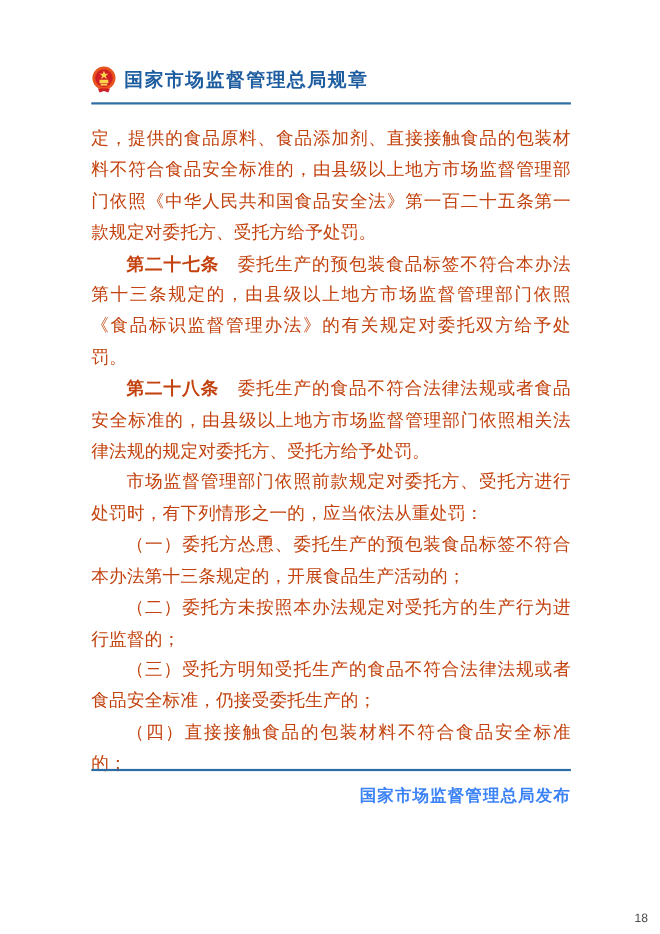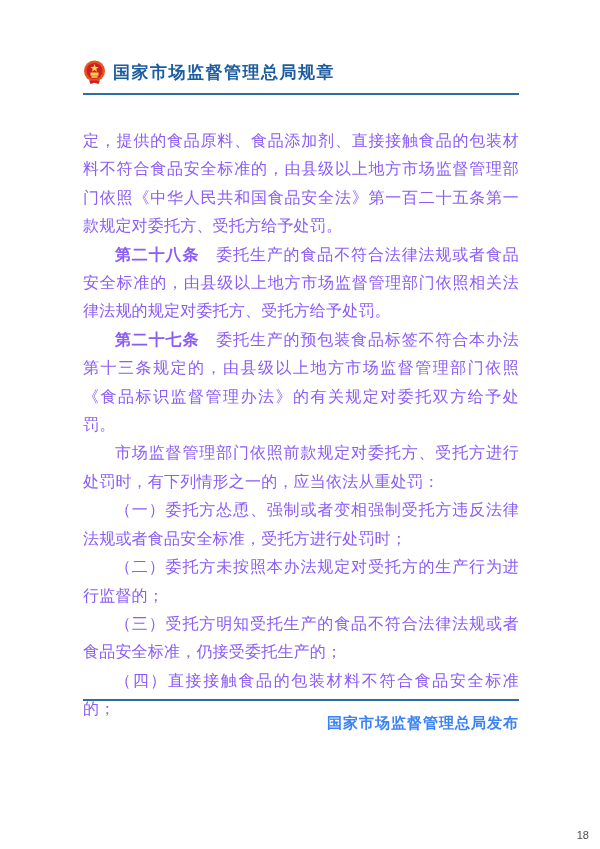--- a/index.html
+++ b/index.html
@@ -13,21 +13,21 @@
   .doc-header {
     display:flex; align-items:center; gap:7px;
     padding-bottom:8px; border-bottom:2px solid #2e6da4;
   }
   .doc-header .title {
     font-family:"Liberation Sans","DejaVu Sans",sans-serif;
     font-weight:bold; font-size:17px; color:#1d5c9e; letter-spacing:1.5px;
   }
   .emblem { width:23px; height:25px; flex:0 0 auto; }
   .body-text {
-    margin-top:32px; font-size:16px; line-height:28.4px; color:#8b5cf6;
+    margin-top:18px; font-size:16px; line-height:28.4px; color:#c2410c;
     text-align:justify; letter-spacing:0.2px;
   }
   .para.indent { text-indent:2em; }
   .para .lead { font-weight:bold; }
   .doc-footer { position:absolute; left:83px; top:692px; width:436px; }
   .page-marker { font-size:15px; color:#222222; padding-left:2px; }
   .footer-rule { margin-top:7px; border-top:2px solid #2e6da4; }
   .publisher {
     margin-top:13px; text-align:right;
     font-family:"Liberation Sans","DejaVu Sans",sans-serif;
@@ -53,24 +53,24 @@
         <polygon points="11.5,4 12.6,7 15.6,7 13.2,8.9 14.1,11.8 11.5,10 8.9,11.8 9.8,8.9 7.4,7 10.4,7" fill="#ffd34d"></polygon>
         <rect x="7.5" y="12.5" width="8" height="3.2" fill="#ffd34d"></rect>
         <rect x="8.5" y="16.2" width="6" height="1.6" fill="#ffd34d"></rect>
         <path d="M6 20.5 L17 20.5 L15.5 24 L11.5 22.8 L7.5 24 Z" fill="#cf1f25"></path>
       </svg>
       <span class="title">国家市场监督管理总局规章</span>
     </div>
 
     <div class="body-text">
       <p class="para"><span>定，提供的食品原料、食品添加剂、直接接触食品的包装材料不符合食品安全标准的，由县级以上地方市场监督管理部门依照《中华人民共和国食品安全法》第一百二十五条第一款规定对委托方、受托方给予处罚。</span></p>
+      <p class="para indent"><span class="lead">第二十七条</span><span>　委托生产的预包装食品标签不符合本办法第十三条规定的，由县级以上地方市场监督管理部门依照《食品标识监督管理办法》的有关规定对委托双方给予处罚。</span></p>
       <p class="para indent"><span class="lead">第二十八条</span><span>　委托生产的食品不符合法律法规或者食品安全标准的，由县级以上地方市场监督管理部门依照相关法律法规的规定对委托方、受托方给予处罚。</span></p>
-      <p class="para indent"><span class="lead">第二十七条</span><span>　委托生产的预包装食品标签不符合本办法第十三条规定的，由县级以上地方市场监督管理部门依照《食品标识监督管理办法》的有关规定对委托双方给予处罚。</span></p>
       <p class="para indent"><span>市场监督管理部门依照前款规定对委托方、受托方进行处罚时，有下列情形之一的，应当依法从重处罚：</span></p>
-      <p class="para indent"><span>（一）委托方怂恿、强制或者变相强制受托方违反法律法规或者食品安全标准，受托方进行处罚时；</span></p>
+      <p class="para indent"><span>（一）委托方怂恿、委托生产的预包装食品标签不符合本办法第十三条规定的，开展食品生产活动的；</span></p>
       <p class="para indent"><span>（二）委托方未按照本办法规定对受托方的生产行为进行监督的；</span></p>
       <p class="para indent"><span>（三）受托方明知受托生产的食品不符合法律法规或者食品安全标准，仍接受委托生产的；</span></p>
       <p class="para indent"><span>（四）直接接触食品的包装材料不符合食品安全标准的；</span></p>
     </div>
 
   </div>
 
   <div class="doc-footer">
     <div class="footer-rule"></div>
     <div class="publisher">国家市场监督管理总局发布</div>

